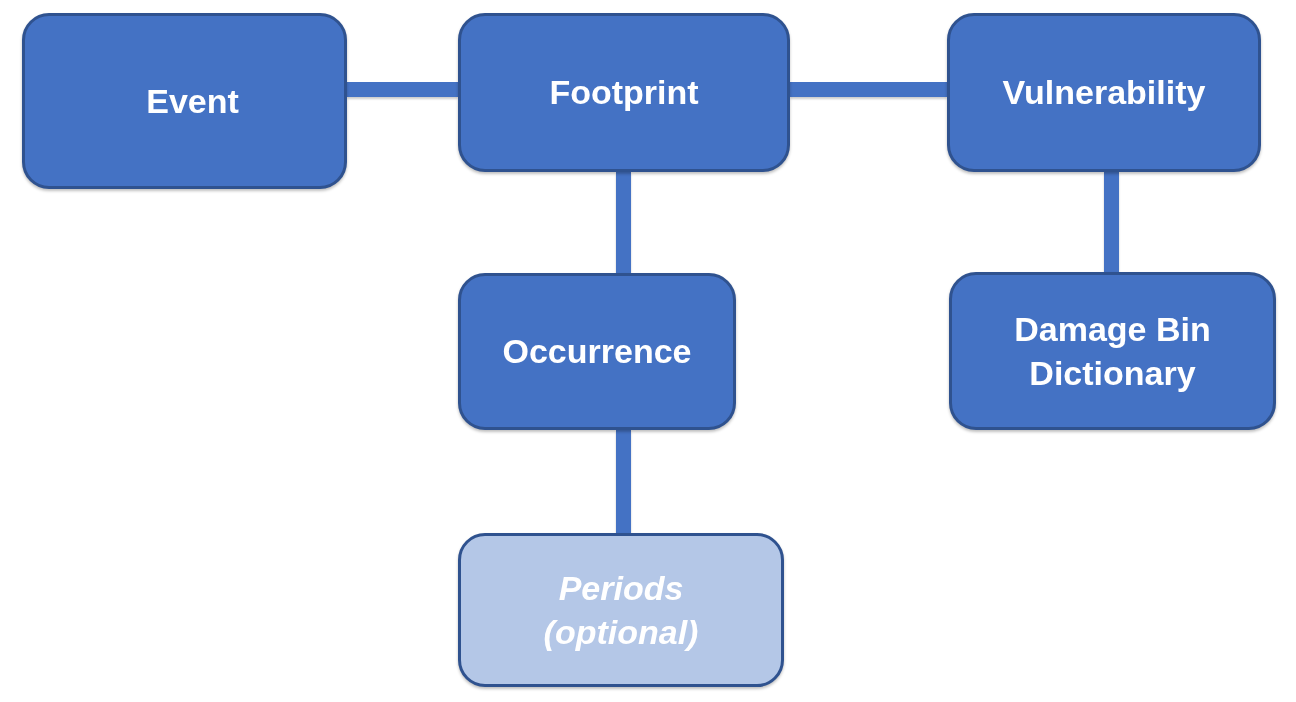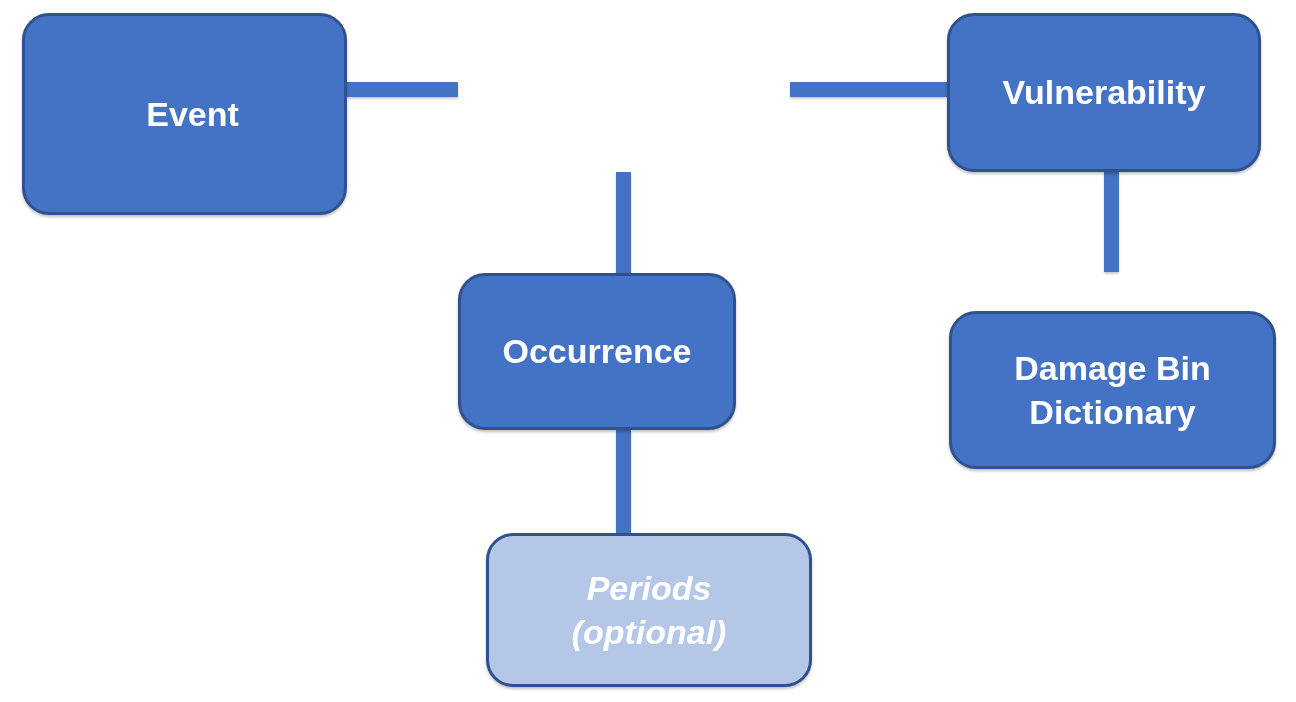--- a/index.html
+++ b/index.html
@@ -28,33 +28,32 @@
     display: flex;
     align-items: center;
     justify-content: center;
     text-align: center;
     white-space: pre-line;
     box-shadow: 0 2px 3px rgba(0,0,0,0.25);
   }
   .node.optional {
     background: #B4C7E7;
     font-style: italic;
-    margin-left: 28px;
   }
   .connector {
     position: absolute;
     background: #4472C4;
     box-shadow: 0 2px 2px rgba(0,0,0,0.2);
   }
   
-  #node-event         { left: 22px;  top: 13px;  width: 325px; height: 202px; padding-left: 16px; }
+  #node-event         { left: 22px;  top: 13px;  width: 325px; height: 176px; padding-left: 16px; }
   #node-footprint     { left: 458px; top: 13px;  width: 332px; height: 159px; }
   #node-vulnerability { left: 947px; top: 13px;  width: 314px; height: 159px; }
   #node-occurrence    { left: 458px; top: 273px; width: 278px; height: 157px; }
-  #node-damage-bin    { left: 949px; top: 272px; width: 327px; height: 158px; margin-top: 39px; }
+  #node-damage-bin    { left: 949px; top: 272px; width: 327px; height: 158px; }
   #node-periods       { left: 458px; top: 533px; width: 326px; height: 154px; }
   
   #conn-event-footprint        { left: 347px;  top: 82px;  width: 111px; height: 15px; }
   #conn-footprint-vulnerability{ left: 790px;  top: 82px;  width: 157px; height: 15px; }
   #conn-footprint-occurrence   { left: 616px;  top: 172px; width: 15px;  height: 101px; }
   #conn-vulnerability-damagebin{ left: 1104px; top: 172px; width: 15px;  height: 100px; }
   #conn-occurrence-periods     { left: 616px;  top: 430px; width: 15px;  height: 103px; }
 </style>
 </head>
 <body>
@@ -62,20 +61,21 @@
 <div class="canvas">
 
   <div class="connector" id="conn-event-footprint"></div>
   <div class="connector" id="conn-footprint-vulnerability"></div>
   <div class="connector" id="conn-footprint-occurrence"></div>
   <div class="connector" id="conn-vulnerability-damagebin"></div>
   <div class="connector" id="conn-occurrence-periods"></div>
 
   <div class="node" id="node-event">Event</div>
 
+  <div class="node" id="node-footprint">Footprint</div>
 
   <div class="node" id="node-vulnerability">Vulnerability</div>
 
   <div class="node" id="node-occurrence">Occurrence</div>
 
   <div class="node" id="node-damage-bin">Damage Bin
 Dictionary</div>
 
   <div class="node optional" id="node-periods">Periods
 (optional)</div>

